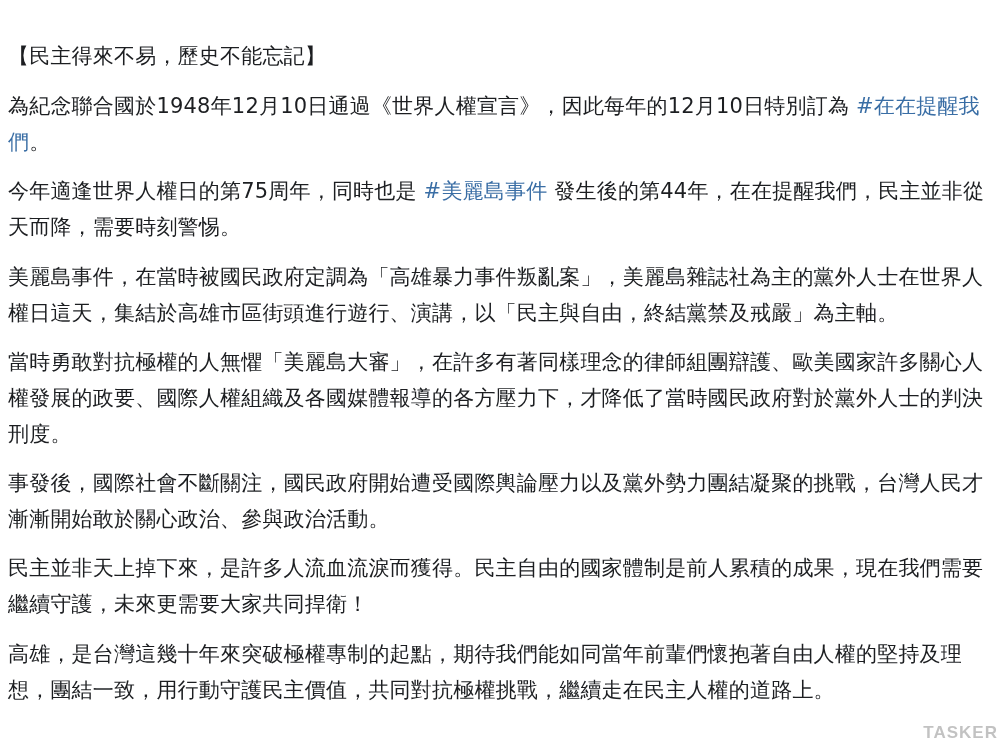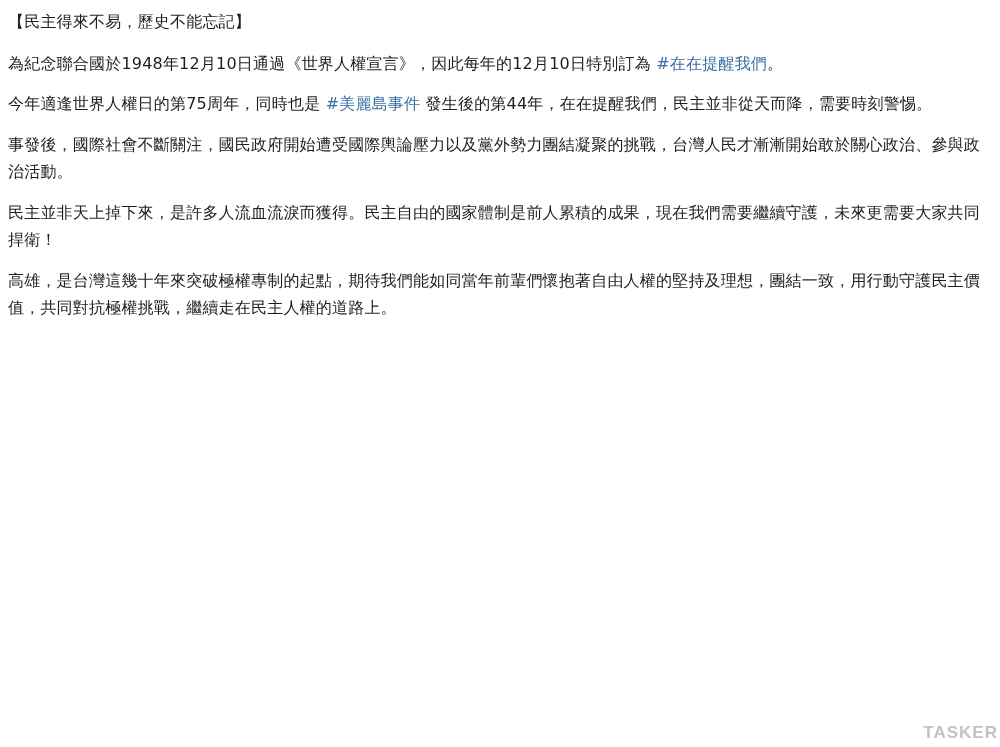--- a/index.html
+++ b/index.html
@@ -16,23 +16,24 @@
   #page {
     width: 1000px;
     height: 747px;
     position: relative;
     box-sizing: border-box;
     padding: 8px 8px 0 8px;
     background: #ffffff;
   }
   .post-body {
     color: #1c1e21;
-    font-size: 16px;
+    font-size: 21px;
     line-height: 1.72;
     letter-spacing: 0.2px;
+    margin-top: 30px;
   }
   .para {
     margin: 0 0 13px 0;
     word-break: break-all;
   }
   .para.title {
     margin-bottom: 14px;
   }
   .hashtag {
     color: #3a6ea5;
@@ -50,20 +51,22 @@
   }
 </style>
 </head>
 <body>
 
 <div id="page">
   <div class="post-body">
       <div class="para title"><span>【民主得來不易，歷史不能忘記】</span></div>
       <div class="para"><span>為紀念聯合國於1948年12月10日通過《世界人權宣言》，因此每年的12月10日特別訂為 </span><span class="hashtag">#在在提醒我們</span><span>。</span></div>
       <div class="para"><span>今年適逢世界人權日的第75周年，同時也是 </span><span class="hashtag">#美麗島事件</span><span> 發生後的第44年，在在提醒我們，民主並非從天而降，需要時刻警惕。</span></div>
+      <div class="para"><span>美麗島事件，在當時被國民政府定調為「高雄暴力事件叛亂案」，美麗島雜誌社為主的黨外人士在世界人權日這天，集結於高雄市區街頭進行遊行、演講，以「民主與自由，終結黨禁及戒嚴」為主軸。</span></div>
+      <div class="para"><span>當時勇敢對抗極權的人無懼「美麗島大審」，在許多有著同樣理念的律師組團辯護、歐美國家許多關心人權發展的政要、國際人權組織及各國媒體報導的各方壓力下，才降低了當時國民政府對於黨外人士的判決刑度。</span></div>
       <div class="para"><span>事發後，國際社會不斷關注，國民政府開始遭受國際輿論壓力以及黨外勢力團結凝聚的挑戰，台灣人民才漸漸開始敢於關心政治、參與政治活動。</span></div>
       <div class="para"><span>民主並非天上掉下來，是許多人流血流淚而獲得。民主自由的國家體制是前人累積的成果，現在我們需要繼續守護，未來更需要大家共同捍衛！</span></div>
       <div class="para"><span>高雄，是台灣這幾十年來突破極權專制的起點，期待我們能如同當年前輩們懷抱著自由人權的堅持及理想，團結一致，用行動守護民主價值，共同對抗極權挑戰，繼續走在民主人權的道路上。</span></div>
     </div>
   <div class="watermark">
     <span>TASKER</span>
   </div>
 </div>
 
 </body></html>

